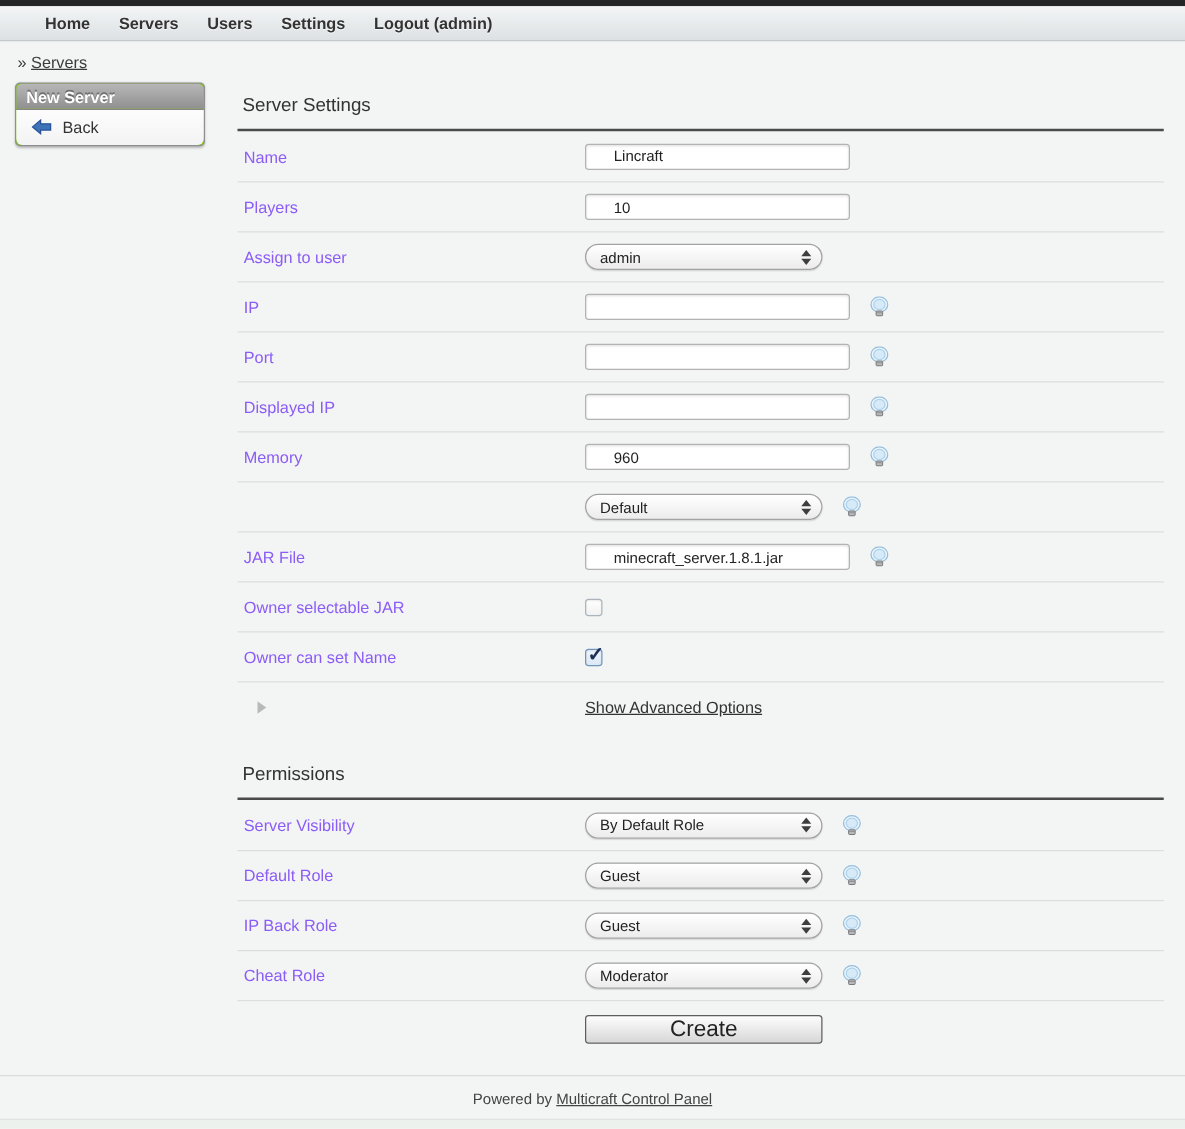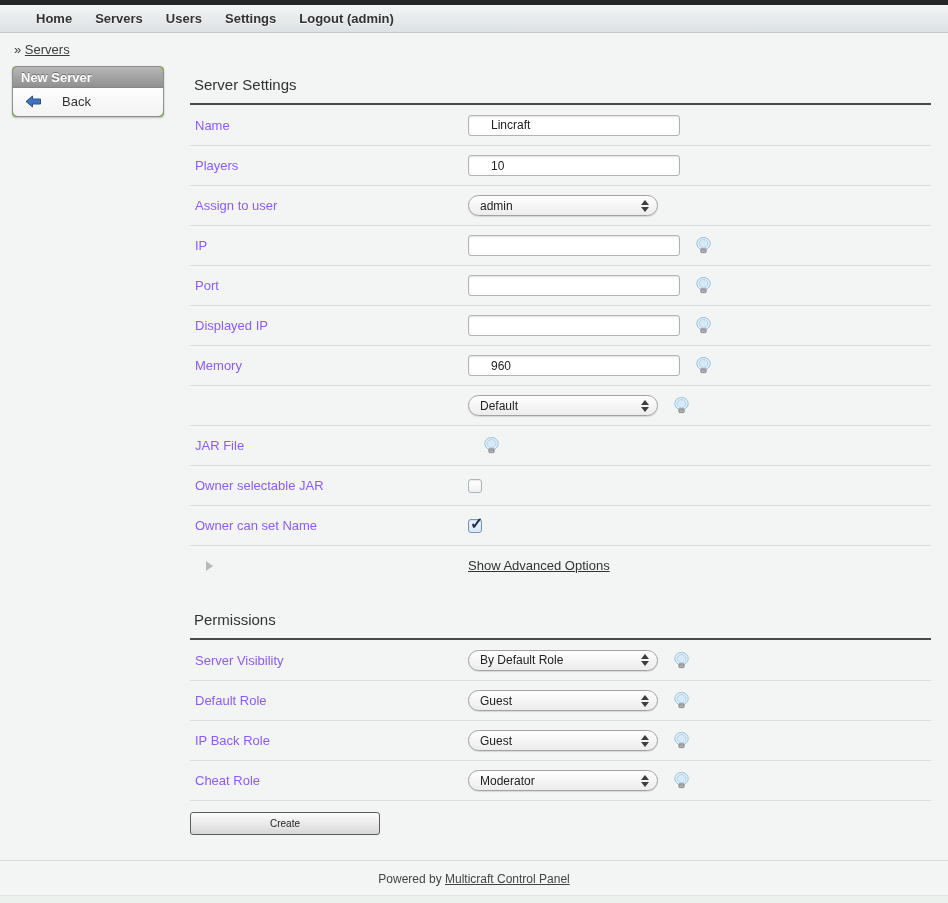--- a/index.html
+++ b/index.html
@@ -39,21 +39,21 @@
   .sidebar-header {
     height:21px; line-height:21px;
     background:linear-gradient(#b7b7b7,#909090);
     border-bottom:1px solid #868686;
     border-radius:5px 5px 0 0;
     color:#fff; font-weight:bold; font-size:13px;
     padding-left:8px;
     text-shadow:0 -1px 0 rgba(0,0,0,.35);
   }
   .sidebar-back {
-    display:flex; align-items:center; gap:20px;
+    display:flex; align-items:center; gap:8px;
     padding:6px 8px 7px 12px; cursor:pointer;
     font-size:13px; color:#333;
     background:linear-gradient(#fdfdfd,#f3f3f3);
     border-radius:0 0 5px 5px;
   }
   
   .main { margin:0 17px 0 190px; }
   .section-title { font-size:15px; color:#333; padding-left:4px; }
   .title-one { margin-top:19px; }
   .title-two { margin-top:26px; }
@@ -110,25 +110,25 @@
   
   .adv-tri {
     width:0; height:0; margin-left:11px;
     border-top:5px solid transparent; border-bottom:5px solid transparent;
     border-left:7px solid #b9b9b9;
   }
   .adv-link { font-size:13px; color:#333; text-decoration:underline; cursor:pointer; }
   
   .create-row { height:46px; display:flex; align-items:center; border-top:1px solid #ddddde; }
   .create-btn {
-    width:190px; height:23px;
+    margin-left:278px; width:190px; height:23px;
     border:1px solid #5d5d5d; border-radius:3px;
     background:linear-gradient(#fdfdfd,#d7d7d7);
     font-family:"Liberation Sans", sans-serif;
-    font-size:10px; color:#222; cursor:pointer;
+    font-size:18px; color:#222; cursor:pointer;
   }
   
   .footer { border-top:1px solid #d9dadb; margin-top:14px; text-align:center; padding:11px 0 12px; font-size:12px; color:#444; }
   .footer a { color:#444; text-decoration:underline; cursor:pointer; }
   .bottom-strip { position:absolute; left:0; bottom:0; width:100%; height:8px; background:#edf1ee; border-top:1px solid #dfe4e0; }
 </style>
 </head>
 <body>
 
 <div class="topbar"></div>
@@ -266,20 +266,21 @@
             <rect x="4.9" y="11.8" width="5.2" height="3.8" rx="0.6" fill="#b8b9bb" stroke="#77797c" stroke-width="0.8"></rect>
             <line x1="4.9" y1="13.2" x2="10.1" y2="13.2" stroke="#8a8c8e" stroke-width="0.7"></line>
           </svg>
       </span>
     </div>
   </div>
 
   <div class="frow">
     <div class="flabel">JAR File</div>
     <div class="ffield">
+      <input class="tinput" type="text" value="minecraft_server.1.8.1.jar" style="">
       <span class="bulb">
         <svg width="15" height="17" viewBox="0 0 15 17">
             <ellipse cx="7.5" cy="6.6" rx="6.7" ry="6.1" fill="#eaf4fc" stroke="#93bedd"></ellipse>
             <ellipse cx="7.5" cy="6.6" rx="4.5" ry="4.1" fill="#d6eaf8" stroke="#aed1ea"></ellipse>
             <rect x="4.9" y="11.8" width="5.2" height="3.8" rx="0.6" fill="#b8b9bb" stroke="#77797c" stroke-width="0.8"></rect>
             <line x1="4.9" y1="13.2" x2="10.1" y2="13.2" stroke="#8a8c8e" stroke-width="0.7"></line>
           </svg>
       </span>
     </div>
   </div>

